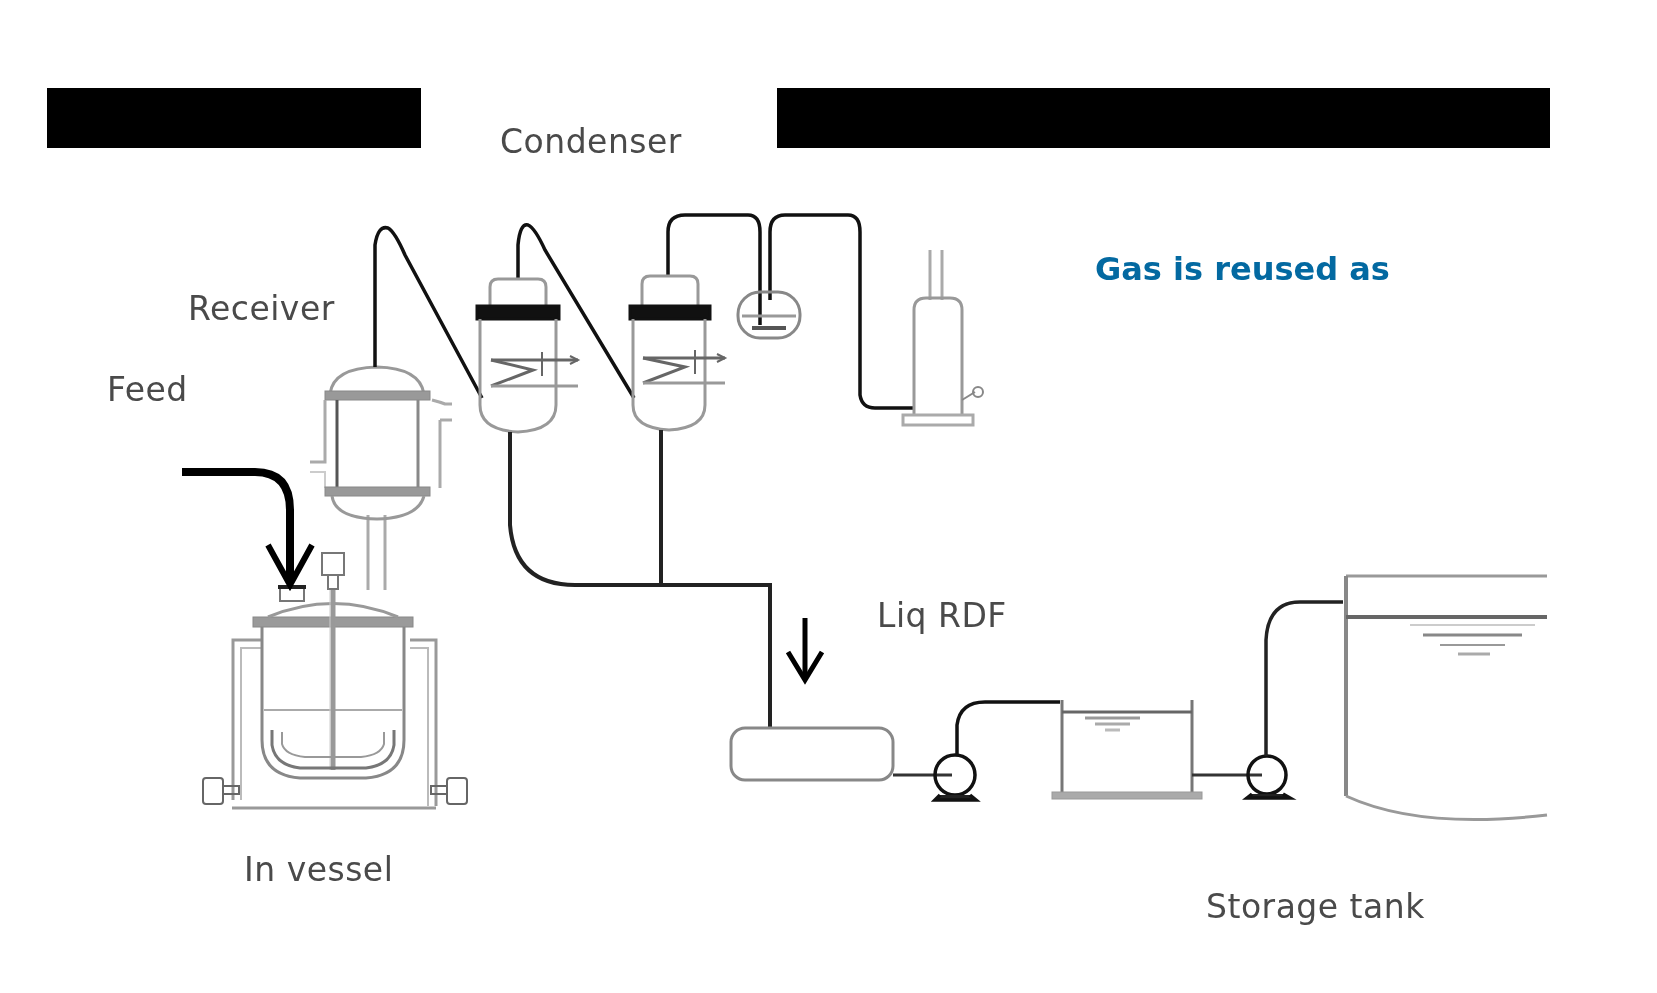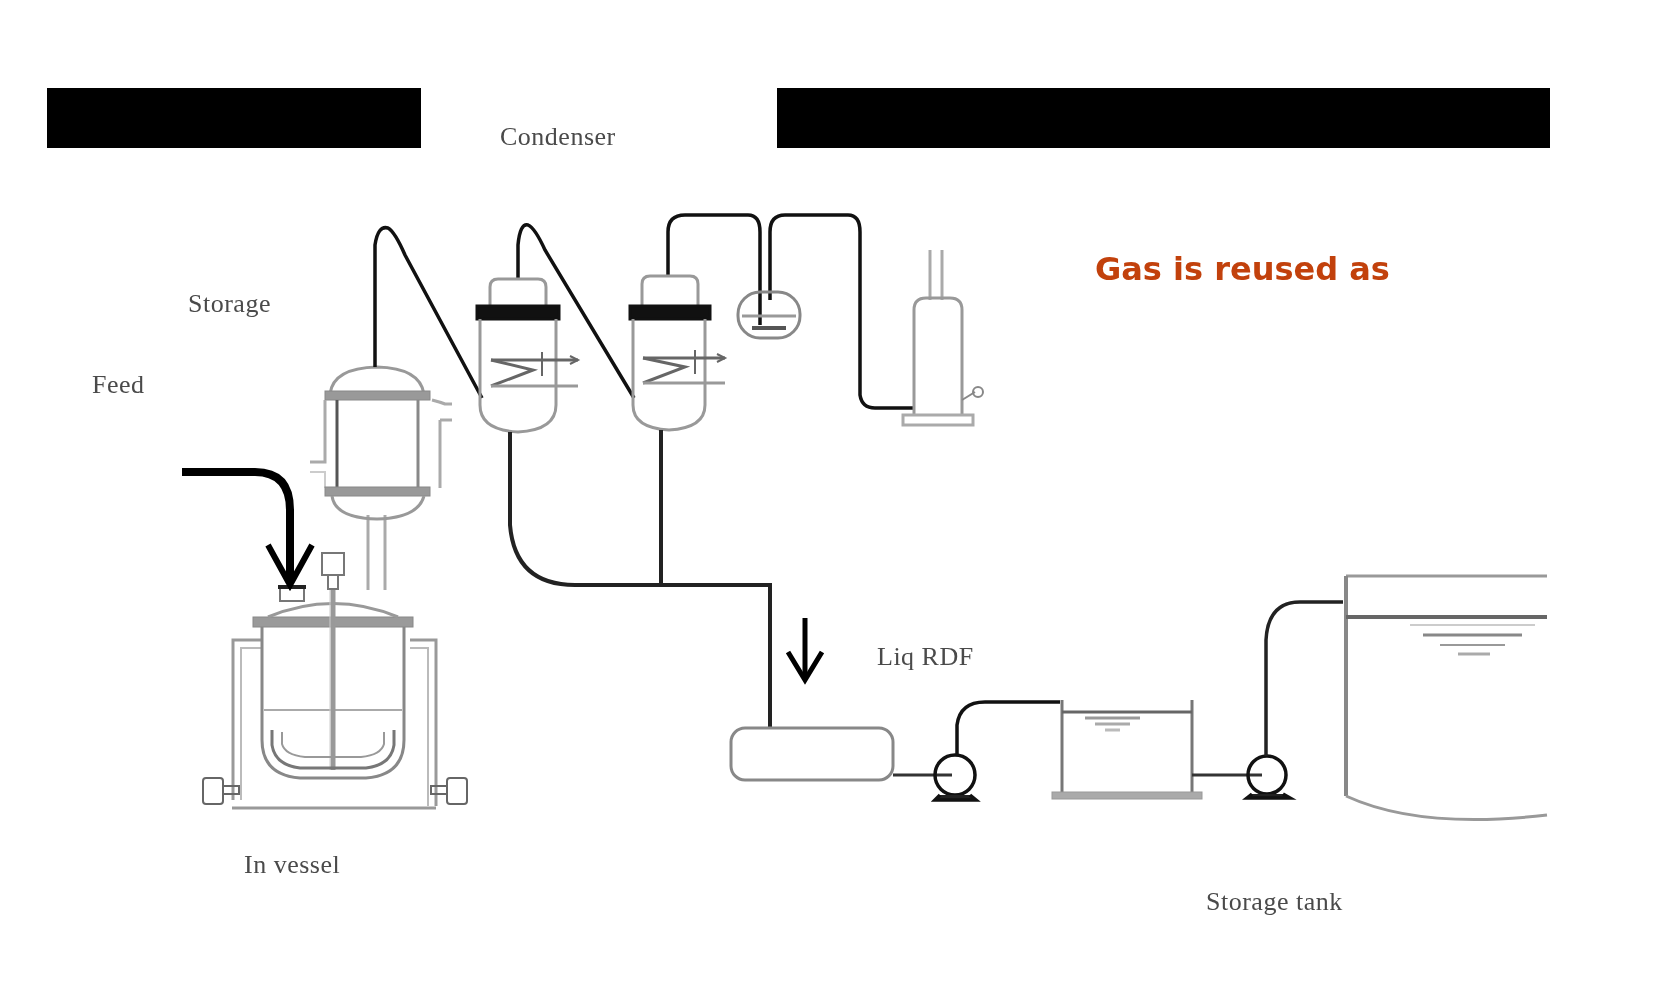--- a/index.html
+++ b/index.html
@@ -1,22 +1,22 @@
 <!DOCTYPE html>
 <html><head>
 <meta charset="utf-8">
 <style>
   html, body { margin: 0; padding: 0; background: #ffffff; }
   body { width: 1657px; height: 993px; position: relative; overflow: hidden; font-family: "DejaVu Sans", sans-serif; }
   #stage { position: absolute; left: 0; top: 0; width: 1657px; height: 993px; }
   .panel { position: absolute; left: 47px; top: 88px; width: 1500px; height: 842px; background: #ffffff; }
   .redact { position: absolute; background: #000; top: 88px; height: 60px; }
   .label { position: absolute; color: #4a4a4a; font-family: "DejaVu Sans", sans-serif; white-space: nowrap; }
-  .lbl-reg { font-size: 26px; font-weight: normal; letter-spacing: 0.5px; font-family: Liberation Serif, serif; }
-  .lbl-bold { font-size: 32px; font-weight: bold; text-align: center; line-height: 50px; color: #c2410c; }
+  .lbl-reg { font-size: 33px; font-weight: normal; letter-spacing: 0.5px; }
+  .lbl-bold { font-size: 32px; font-weight: bold; text-align: center; line-height: 50px; color: #0369a1; }
 </style>
 </head>
 <body>
 
 <div id="stage">
   <div class="panel"></div>
   <div class="redact" style="left:47px; width:374px;"></div>
   <div class="redact" style="left:777px; width:773px;"></div>
 
   <svg width="1657" height="993" viewBox="0 0 1657 993" style="position:absolute;left:0;top:0">
@@ -177,22 +177,22 @@
       <path d="M1346 617 H1547" stroke="#666" stroke-width="4"></path>
       <path d="M1410 625 H1535" stroke="#ccc" stroke-width="2"></path>
       <path d="M1423 635 H1522" stroke="#888" stroke-width="3"></path>
       <path d="M1440 645 H1505" stroke="#999" stroke-width="2"></path>
       <path d="M1458 654 H1490" stroke="#aaa" stroke-width="3"></path>
       <path d="M1346 796 Q1420 830 1547 815" stroke="#999" stroke-width="3"></path>
     </g>
   </svg>
 
   <div class="label lbl-reg" style="left:500px; top:122px;">Condenser</div>
-  <div class="label lbl-reg" style="left:188px; top:289px;">Storage</div>
-  <div class="label lbl-reg" style="left:92px; top:370px;">Feed</div>
+  <div class="label lbl-reg" style="left:188px; top:289px;">Receiver</div>
+  <div class="label lbl-reg" style="left:107px; top:370px;">Feed</div>
   <div class="label lbl-reg" style="left:244px; top:850px;text-align:right;">In vessel</div>
-  <div class="label lbl-reg" style="left:877px; top:642px;">Liq RDF</div>
+  <div class="label lbl-reg" style="left:877px; top:596px;">Liq RDF</div>
   <div class="label lbl-reg" style="left:1206px; top:887px;">Storage tank</div>
 
   <div class="label lbl-bold" style="left:1095px; top:244px; width:290px;">
     <div>Gas is reused as</div>
   </div>
 </div>
 
 </body></html>

